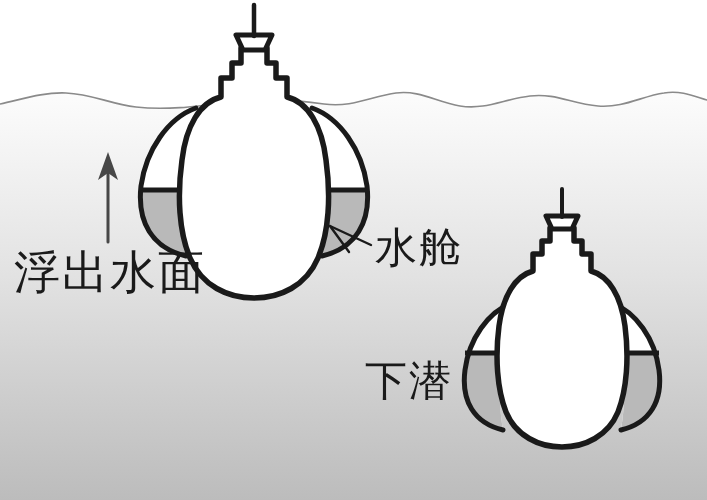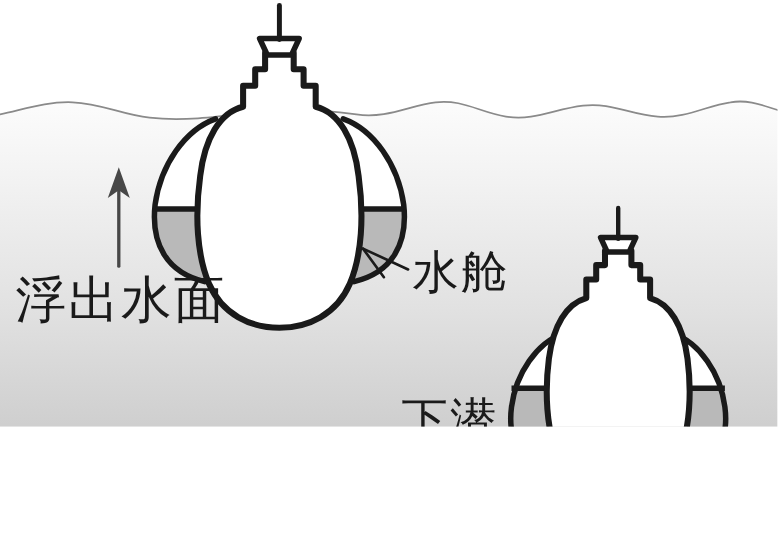--- a/index.html
+++ b/index.html
@@ -6,21 +6,21 @@
     margin: 0;
     padding: 0;
     background: #ffffff;
   }
   body {
     font-family: "Liberation Serif", "DejaVu Serif", serif;
   }
   #scene {
     position: relative;
     width: 707px;
-    height: 388px;
+    height: 500px;
     overflow: hidden;
     background: #ffffff;
     text-decoration: underline;
   }
   #scene svg {
     display: block;
   }
   .label-text {
     font-family: "Liberation Serif", "DejaVu Serif", serif;
     fill: #1a1a1a;

